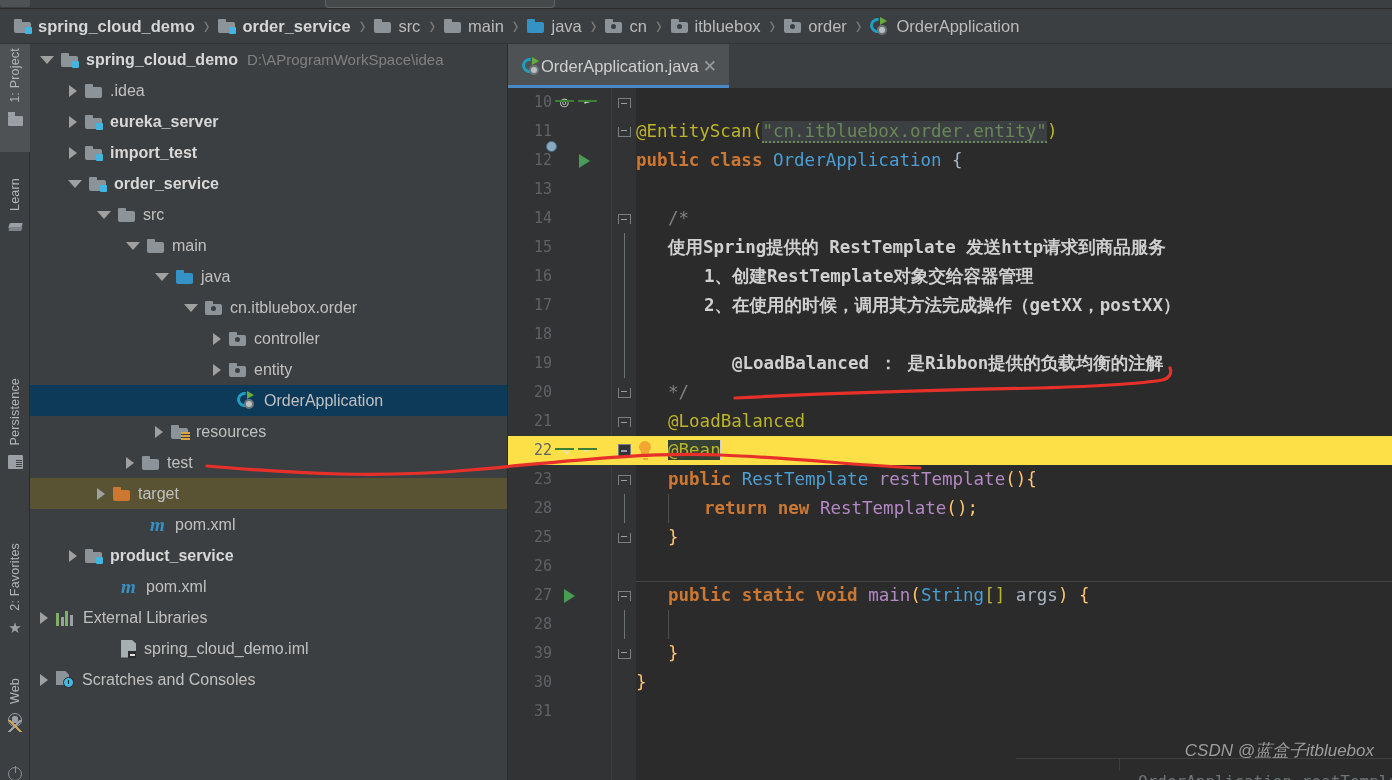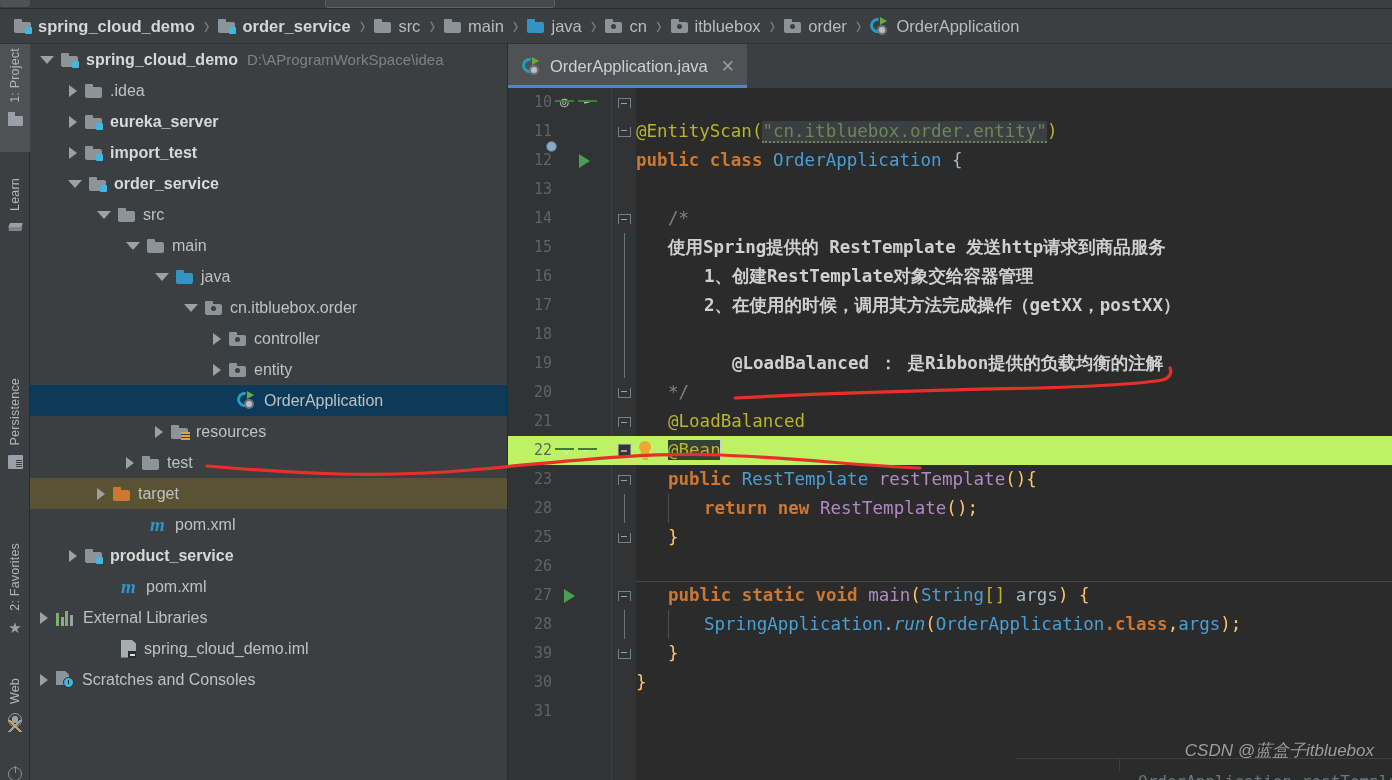--- a/index.html
+++ b/index.html
@@ -246,41 +246,41 @@
   }
 
   
   .editor {
     position: absolute; left: 508px; top: 44px; width: 884px; height: 736px;
     background: #2b2b2b;
   }
   .tabbar { position: relative; height: 44px; background: #3c3f41; }
   .tab {
     position: absolute; left: 0; top: 0; height: 44px;
-    display: flex; align-items: center; gap: 9px; padding: 0 12px 0 14px;
+    display: flex; align-items: center; padding: 0 12px 0 14px;
     background: #4e5254;
   }
   .tab::after {
     content: ''; position: absolute; left: 0; bottom: 0; width: 100%; height: 3px;
     background: #4a88c7;
   }
   .tab-label { font-size: 16.5px; color: #cfcfcf; }
   .tab-close { font-size: 17px; color: #9a9a9a; margin-left: 4px; }
 
   .code-area { position: relative; height: 692px; background: #2b2b2b; overflow: hidden; }
   .gutter {
     position: absolute; left: 0; top: 0; width: 104px; height: 100%;
     background: #313335;
   }
   .gutter-split { position:absolute; left:103px; top:0; width:1px; height:100%; background:#3c3f41; }
   .fold-rail { position: absolute; left: 104px; top: 0; width: 24px; height: 100%; background:#313335; }
   .code-lines { position: absolute; left: 0; top: 0; width: 100%; height: 100%; }
 
   .cl { position: relative; height: 29px; }
-  .cl.current { background: #bef264; }
+  .cl.current { background: #fde047; }
   .ln {
     position: absolute; left: 0; width: 44px; text-align: right;
     font-family: "DejaVu Sans Mono", monospace; font-size: 15px; color: #606366;
     line-height: 29px;
   }
   .gutter-icons { position: absolute; left: 48px; top: 0; height: 29px; display:flex; align-items:center; gap:4px; }
   .gi { width: 19px; height: 19px; position: relative; flex:none; }
   .gi-green {
     width:17px; height:17px; border-radius:50%; background:#4d9e3f;
     transform: rotate(-38deg); position:relative;
@@ -874,21 +874,20 @@
             </span>
           <span class="code-text" style="left:160px"><span class="kw">public static void</span> <span class="meth">main</span><span class="meth2">(</span><span class="cls">String</span><span class="ann">[]</span><span class="punc"> args</span><span class="meth2">) {</span></span>
         </div>
 
         <div class="cl">
           <span class="ln">28</span>
           <span class="fold">
               <span class="line"></span>
             </span>
           <span class="indent-guide" style="left:160px"></span>
-          <span class="code-text" style="left:196px"><span class="cls">SpringApplication</span><span class="punc">.</span><span class="cls ital">run</span><span class="meth2">(</span><span class="cls">OrderApplication</span><span class="kw">.class</span><span class="meth2">,</span><span class="cls">args</span><span class="meth2">);</span></span>
         </div>
 
         <div class="cl">
           <span class="ln">39</span>
           <span class="fold">
               <span class="box bot"></span>
             </span>
           <span class="code-text" style="left:160px"><span class="meth2">}</span></span>
         </div>
 

